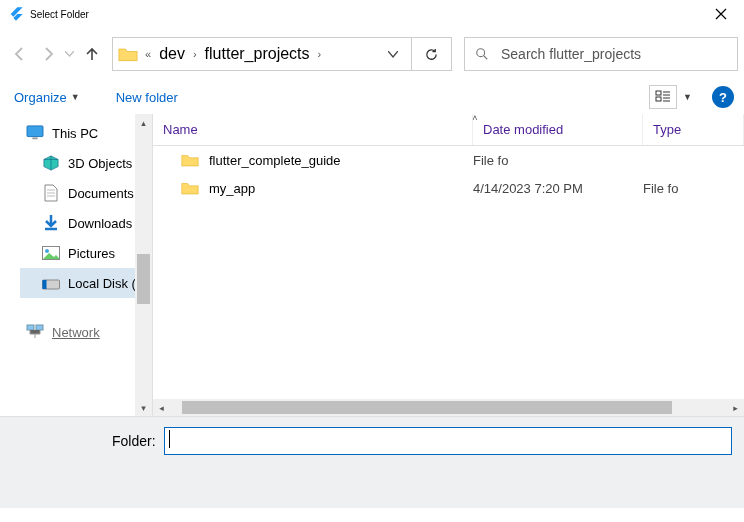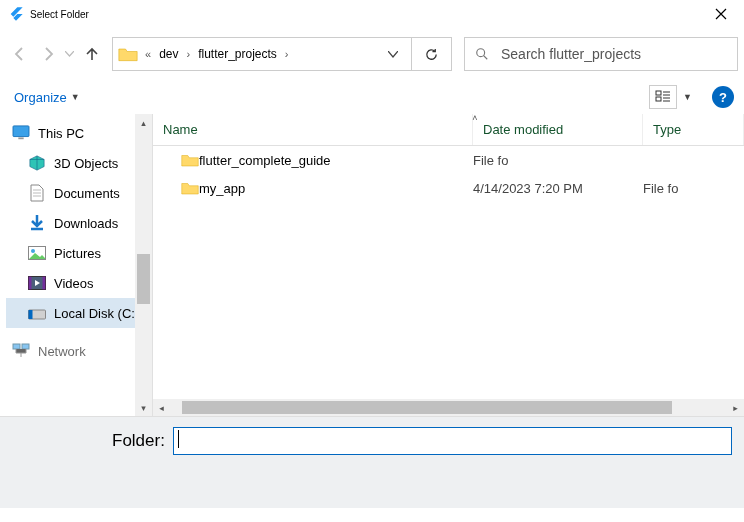--- a/index.html
+++ b/index.html
@@ -12,21 +12,21 @@
 
   .navrow { height: 40px; display: flex; align-items: center; padding: 0 6px; margin-top:6px;}
   .nav-btn { width: 28px; height: 28px; display: flex; align-items: center; justify-content: center; color: #999; }
   .nav-btn.enabled { color: #555; }
   .nav-drop{width:14px;display:flex;align-items:center;justify-content:center;color:#999;}
   .up-btn { margin-left:2px; margin-right: 6px; }
 
   .breadcrumb { flex: 0 0 300px; height: 34px; border: 1px solid #ccc; background: #fff; display: flex; align-items: center; padding: 0 4px; }
   .bc-folder { width: 22px; height: 22px; display:flex;align-items:center;justify-content:center; margin-right:2px;}
   .bc-sep, .bc-dd { color: #555; padding: 0 4px; font-size:11px;}
-  .bc-item { padding: 0 4px; font-size:12px;}
+  .bc-item { padding: 0 4px; font-size:16px;}
   .bc-dd-end{margin-left:auto;width:28px;height:100%;display:flex;align-items:center;justify-content:center;color:#444;}
 
   .refresh-box{width:40px;height:34px;border:1px solid #ccc;border-left:none;display:flex;align-items:center;justify-content:center;}
 
   .searchbox { flex: 1; height: 34px; border: 1px solid #ccc; margin-left: 12px; display: flex; align-items: center; padding: 0 10px; color: #666; }
   .searchbox svg { width: 14px; height: 14px; margin-right: 12px; }
   .searchbox span{font-size:14px;color:#555;}
 
   .toolbar { height: 34px; display: flex; align-items: center; padding: 0 10px; margin-top:6px;}
   .tool-btn { color: #0066cc; font-size: 14px; padding: 4px 4px; display:flex;align-items:center;gap:4px;}
@@ -35,52 +35,52 @@
   .toolbar .spacer { flex: 1; }
   .view-opts { display: flex; align-items: center; gap: 6px; }
   .view-btn{width:28px;height:24px;border:1px solid #ccc;display:flex;align-items:center;justify-content:center;}
   .help-btn{width:22px;height:22px;border-radius:50%;background:#0067c0;color:#fff;display:flex;align-items:center;justify-content:center;font-weight:bold;font-size:13px;margin-left:14px;}
 
   .body { display: flex; height: 302px; position: relative; }
   .sidebar { width: 152px; overflow: hidden; position: relative; }
   .sb-scroll{position:absolute;right:0;top:0;width:17px;height:100%;background:#f0f0f0;}
   .sb-scroll .arrow{height:17px;display:flex;align-items:center;justify-content:center;color:#555;font-size:9px;}
   .sb-scroll .thumb{position:absolute;left:2px;right:2px;top:140px;height:50px;background:#c0c0c0;}
-  .sb-list { padding: 4px 0 4px 6px; }
+  .sb-list { padding: 4px 0 4px 20px; }
   .sb-item { display: flex; align-items: center; height: 30px; padding-left: 6px; gap: 8px; font-size:14px;}
   .sb-item.child { padding-left: 22px; }
   .sb-item.selected { background: #d8e6f2; }
   .sb-item .ico{width:18px;height:18px;display:flex;align-items:center;justify-content:center;}
   .sb-item .lbl{white-space:nowrap;}
 
   .vbar{width:1px;background:#e0e0e0;}
 
   .filepane { flex: 1; display: flex; flex-direction: column; position: relative; }
-  .col-headers { height: 32px; display: flex; align-items: flex-end; border-bottom: 1px solid #e0e0e0; color: #14532d; font-size:14px;}
+  .col-headers { height: 32px; display: flex; align-items: flex-end; border-bottom: 1px solid #e0e0e0; color: #4c1d95; font-size:14px;}
   .col-headers .ch { padding: 0 10px; display:flex;align-items:center;gap:6px;border-right:1px solid #eee;height:100%;}
   .ch-name{flex:0 0 320px;padding-left:24px;}
   .ch-date{flex:0 0 170px;}
   .ch-type{flex:1;}
   .sort-ind{position:absolute;left:54%;top:-1px;color:#555;font-size:9px;}
 
   .rows { flex: 1; }
   .row { display: flex; align-items: center; height: 28px; font-size:14px;}
-  .row .c-name{flex:0 0 320px;padding-left:28px;display:flex;align-items:center;}
+  .row .c-name{flex:0 0 320px;padding-left:28px;display:flex;align-items:center;gap:10px;}
   .row .c-date{flex:0 0 170px;color:#444;}
   .row .c-type{flex:1;color:#444;}
   .folder-ico{width:18px;height:16px;}
 
   .hscroll{height:17px;background:#f0f0f0;display:flex;align-items:center;}
   .hscroll .arrow{width:17px;height:17px;display:flex;align-items:center;justify-content:center;font-size:9px;color:#555;}
   .hscroll .track{flex:1;position:relative;height:100%;}
   .hscroll .thumb{position:absolute;left:12px;top:2px;height:13px;width:490px;background:#c0c0c0;}
 
   .footer { background: #eef0f2; padding: 10px 12px 12px 12px; border-top:1px solid #dfdfdf;height:92px;}
   .folder-row { display: flex; align-items: center; gap: 8px; margin-bottom: 12px; padding-left:100px;}
-  .folder-label { font-size:17px; }
+  .folder-label { font-size:14px; }
   .folder-input { flex: 1; height: 28px; border: 1px solid #0067c0; background:#fff; padding:2px 4px;}
   .folder-input .caret{width:1px;height:18px;background:#000;animation:blink 1s step-end infinite;}
   @keyframes blink{50%{opacity:0;}}
 
   .btn-row { display: flex; justify-content: flex-end; gap: 8px; }
   .btn { height: 28px; padding: 0 18px; border: 1px solid #999; background: #e0e0e0; display:flex;align-items:center;justify-content:center;font-size:13px;}
   .btn.primary { border: 1.5px solid #0067c0; background: #e6e6e6; padding:0 16px;}
 </style>
 </head>
 <body>
@@ -151,20 +151,23 @@
       </svg>
     <span>Search flutter_projects</span>
   </div>
 </div>
 
 <div class="toolbar">
   <div class="tool-btn">
     <span>Organize</span>
       <span class="caret">▼</span>
   </div>
+  <div class="tool-btn newfolder">
+    <span>New folder</span>
+  </div>
   <div class="spacer"></div>
   <div class="view-opts">
     <div class="view-btn">
       <svg width="16" height="14" viewBox="0 0 16 14">
           <rect x="1" y="1" width="5" height="4" fill="none" stroke="#333" stroke-width="1"></rect>
           <rect x="1" y="7" width="5" height="4" fill="none" stroke="#333" stroke-width="1"></rect>
           <path d="M8 2 L15 2 M8 5 L15 5 M8 8 L15 8 M8 11 L15 11" stroke="#333" stroke-width="1"></path>
         </svg>
     </div>
     <span style="font-size:9px;color:#444;">▼</span>
@@ -213,41 +216,30 @@
       <div class="sb-item child">
         <span class="ico">
             <svg viewBox="0 0 18 14" width="18" height="14">
               <rect x="0.5" y="0.5" width="17" height="13" fill="#fff" stroke="#888"></rect>
               <circle cx="5" cy="5" r="2" fill="#41a5e1"></circle>
               <path d="M1 13 L7 7 L12 11 L14 9 L17 12 L17 13 Z" fill="#6c6"></path>
             </svg>
           </span>
         <span class="lbl">Pictures</span>
       </div>
-      <div class="sb-item child">
-        <span class="ico">
-            <svg viewBox="0 0 18 14" width="18" height="14">
-              <rect x="0.5" y="0.5" width="17" height="13" fill="#4b5f7a" stroke="#333"></rect>
-              <rect x="0.5" y="0.5" width="3" height="13" fill="#90b" opacity="0.5"></rect>
-              <rect x="14.5" y="0.5" width="3" height="13" fill="#90b" opacity="0.5"></rect>
-              <path d="M7 4 L12 7 L7 10 Z" fill="#fff"></path>
-            </svg>
-          </span>
-        <span class="lbl">Videos</span>
-      </div>
       <div class="sb-item child selected">
         <span class="ico">
             <svg viewBox="0 0 18 14" width="18" height="14">
               <rect x="0.5" y="4" width="17" height="9" rx="1" fill="#d0d0d0" stroke="#888"></rect>
               <rect x="0.5" y="4" width="4" height="9" fill="#0067c0"></rect>
             </svg>
           </span>
         <span class="lbl">Local Disk (C:)</span>
       </div>
-      <div class="sb-item" style="opacity:0.6;margin-top:8px;">
+      <div class="sb-item" style="opacity:0.6;margin-top:19px;text-decoration:underline;">
         <span class="ico">
             <svg viewBox="0 0 18 16" width="18" height="16">
               <rect x="1" y="1" width="7" height="5" fill="#3aa0e8" stroke="#157"></rect>
               <rect x="10" y="1" width="7" height="5" fill="#3aa0e8" stroke="#157"></rect>
               <path d="M4 6 L4 10 L14 10 L14 6 M9 10 L9 14" stroke="#555" stroke-width="1"></path>
             </svg>
           </span>
         <span class="lbl">Network</span>
       </div>
     </div>

